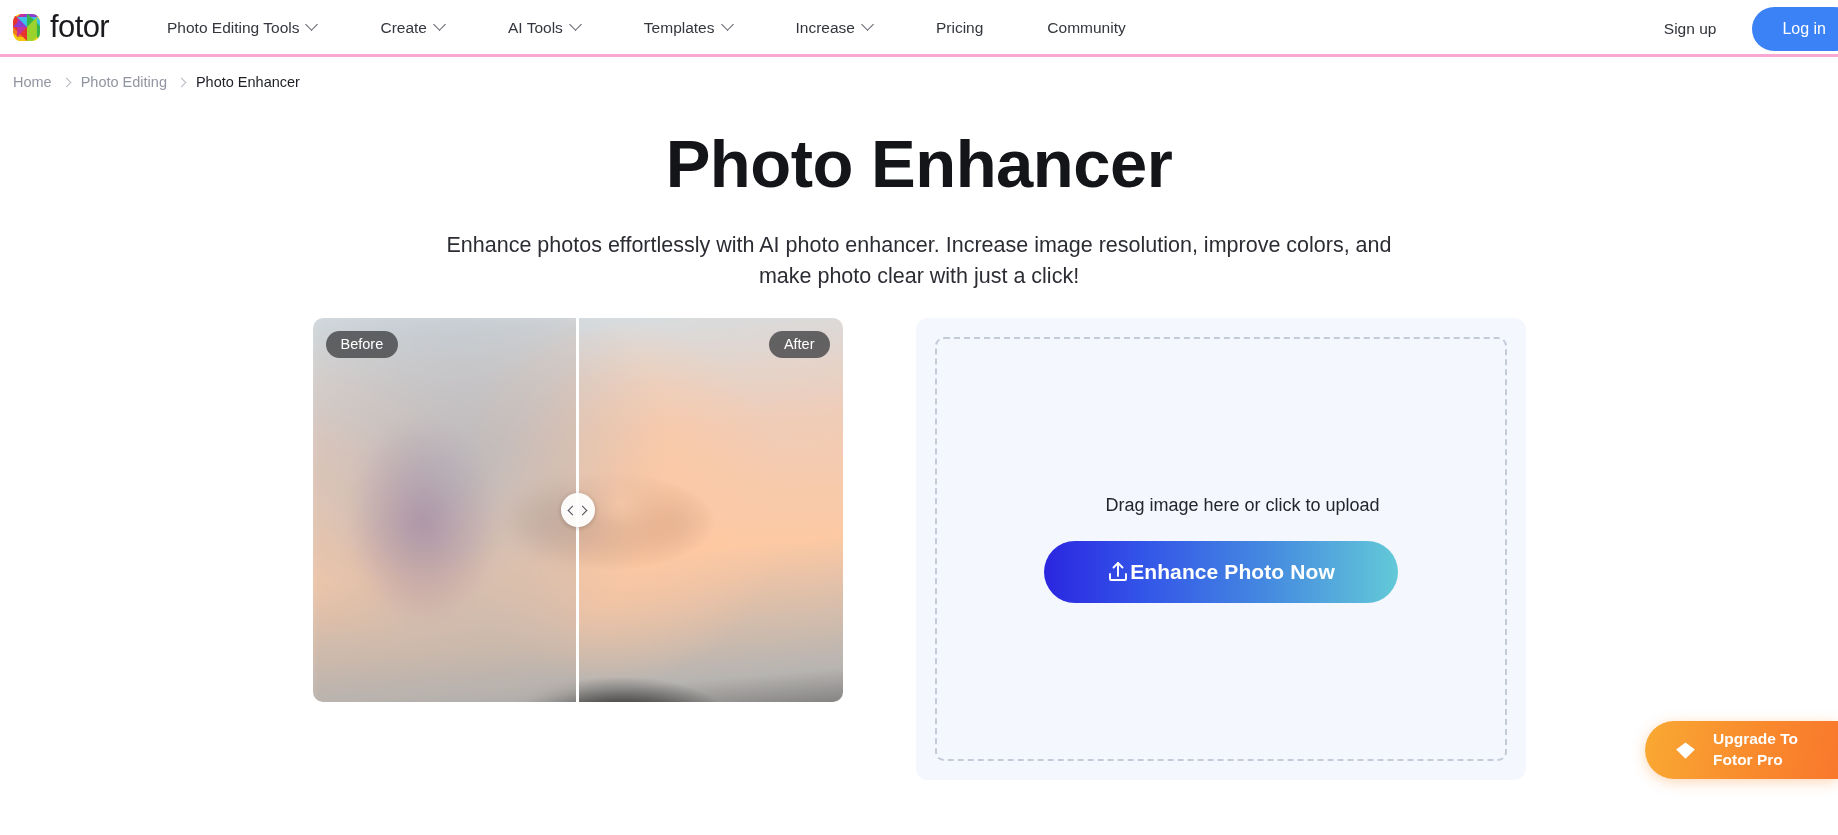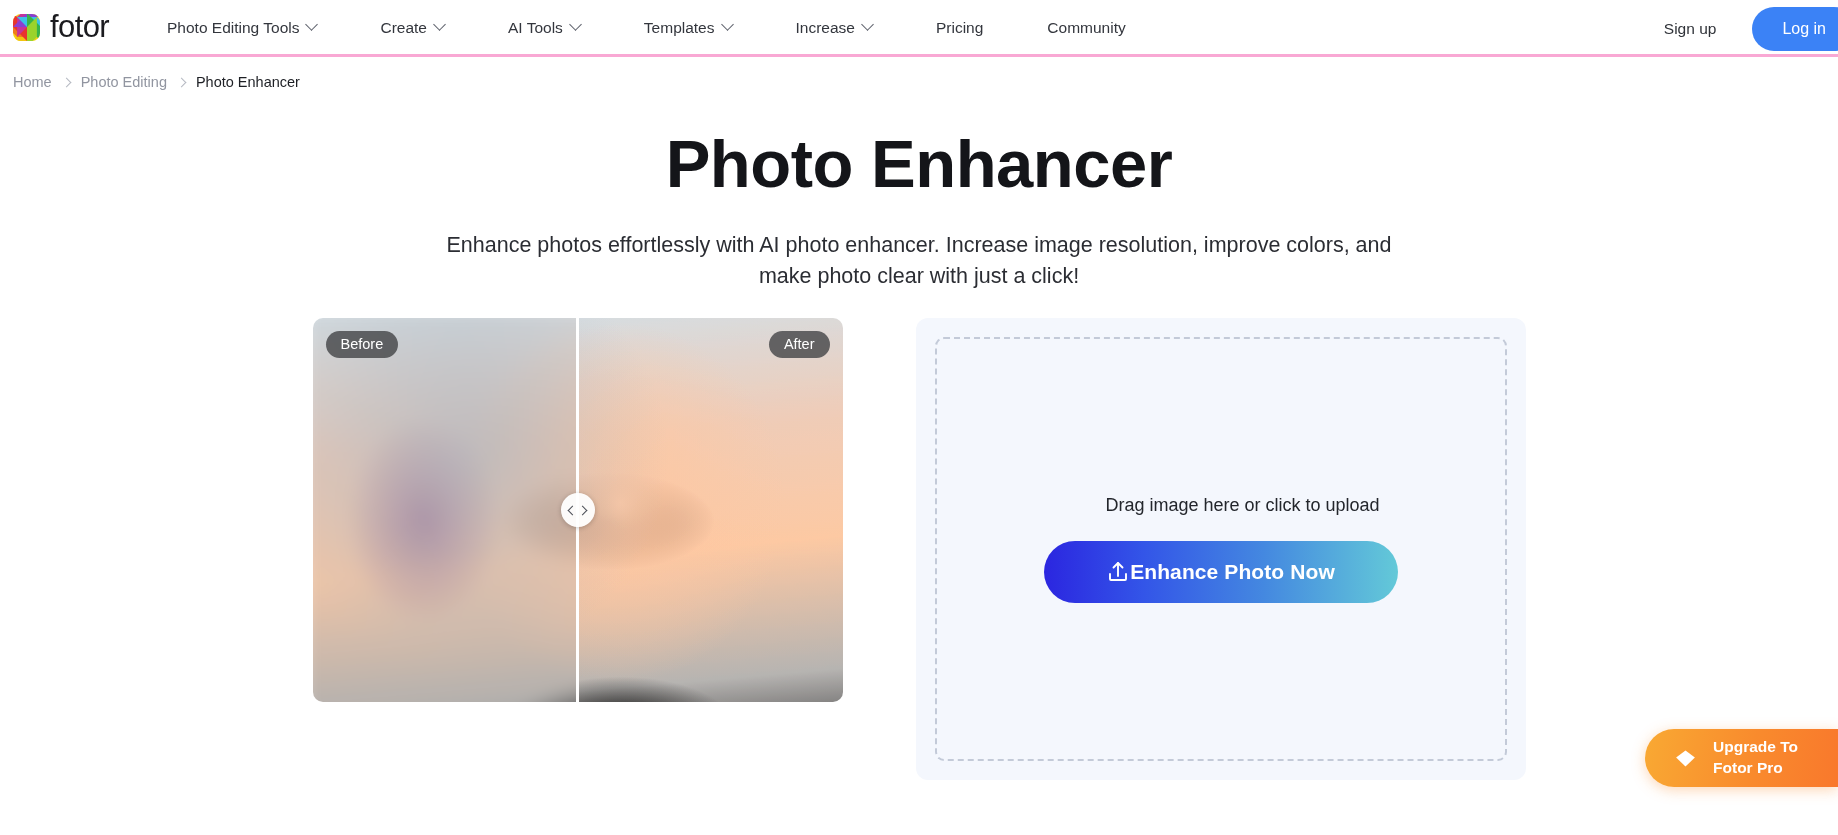--- a/index.html
+++ b/index.html
@@ -259,21 +259,21 @@
     cursor: pointer;
     font-family: "Liberation Sans", sans-serif;
     letter-spacing: 0.1px;
   }
   .upload-icon { width: 24px; height: 24px; flex: none; display: block; }
 
   
   .upgrade {
     position: absolute;
     right: 0;
-    bottom: 48px;
+    bottom: 56px;
     display: flex;
     align-items: center;
     gap: 15px;
     height: 58px;
     padding: 0 40px 0 28px;
     border-radius: 29px 0 0 29px;
     background: linear-gradient(100deg, #f9a933 0%, #f98b2d 55%, #f9782c 100%);
     box-shadow: 0 3px 14px rgba(249,140,45,0.35);
     color: #fff;
     cursor: pointer;

